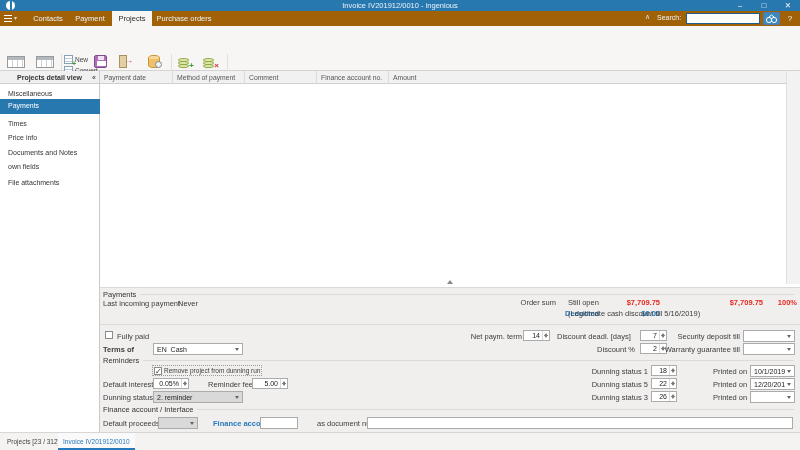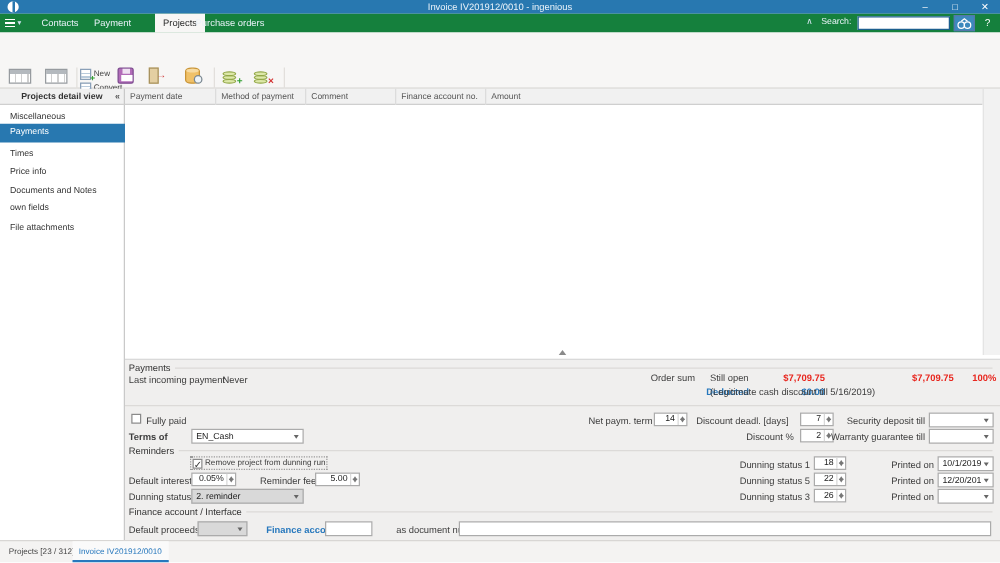--- a/index.html
+++ b/index.html
@@ -7,21 +7,21 @@
   #app { position:relative; width:704px; height:450px; background:#fff; }
 
   
   #titlebar { position:absolute; left:0; top:0; width:800px; height:11px; background:#2878b0; }
   #logo { position:absolute; left:6px; top:1px; width:9px; height:9px; border-radius:50%; background:#fff; }
   #logo i { position:absolute; left:4px; top:0; width:2px; height:9px; background:#2878b0; }
   #title { position:absolute; left:0; right:0; top:1px; text-align:center; font-size:7.5px; color:#eaf3fa; }
   .winbtn { position:absolute; top:0; width:24px; height:11px; color:#fff; font-size:7.5px; text-align:center; line-height:11px; }
 
   
-  #tabrow { position:absolute; left:0; top:11px; width:800px; height:15px; background:#15803d; }
+  #tabrow { position:absolute; left:0; top:11px; width:800px; height:15px; background:#a16207; }
   #menubtn { position:absolute; left:4px; top:3px; width:18px; height:10px; }
   #menubtn .bars { position:absolute; left:0; top:1px; width:8px; height:7px;
       background:repeating-linear-gradient(#fff 0 1px, rgba(0,0,0,0) 1px 3px); }
   #menubtn .car { position:absolute; left:10px; top:0; color:#cfe2f0; font-size:6px; }
   .navtab { position:absolute; top:0; height:15px; color:#e8f1f8; font-size:7.5px; text-align:center; line-height:15px; }
   .navtab.active { background:#f7f6f5; color:#2b2b2b; }
   #collapse-chevron { position:absolute; left:645px; top:2px; color:#d7e6f1; font-size:7px; }
   #search-label { position:absolute; left:657px; top:3px; color:#eaf3fa; font-size:7px; }
   #search-input { position:absolute; left:686px; top:2px; width:74px; height:11px; border:1px solid #1c5f8e; font-size:7px; padding:0 2px; }
   #binocbtn { position:absolute; left:763px; top:1px; width:17px; height:13px; background:#3c89bd; border:1px solid #57a;
@@ -125,21 +125,21 @@
     <div class="winbtn" style="right:0;">✕</div>
   </div>
 
   <div id="tabrow">
     <div id="menubtn">
       <span class="bars"></span>
       <span class="car">▾</span>
     </div>
     <div class="navtab" style="left:26px; width:44px;">Contacts</div>
     <div class="navtab" style="left:72px; width:36px;">Payment</div>
-    <div class="navtab active" style="left:124px; width:40px;">Projects</div>
+    <div class="navtab active" style="left:112px; width:40px;">Projects</div>
     <div class="navtab" style="left:152px; width:64px;">Purchase orders</div>
     <div id="collapse-chevron">∧</div>
     <div id="search-label">Search:</div>
     <input id="search-input" style="">
     <div id="binocbtn">
       <svg width="13" height="11">
         <circle cx="4" cy="7" r="2.6" fill="none" stroke="#ffffff" stroke-width="1"></circle>
         <circle cx="9" cy="7" r="2.6" fill="none" stroke="#ffffff" stroke-width="1"></circle>
         <path d="M4 4 L6.5 2 L9 4" fill="none" stroke="#ffffff" stroke-width="1"></path>
       </svg>

